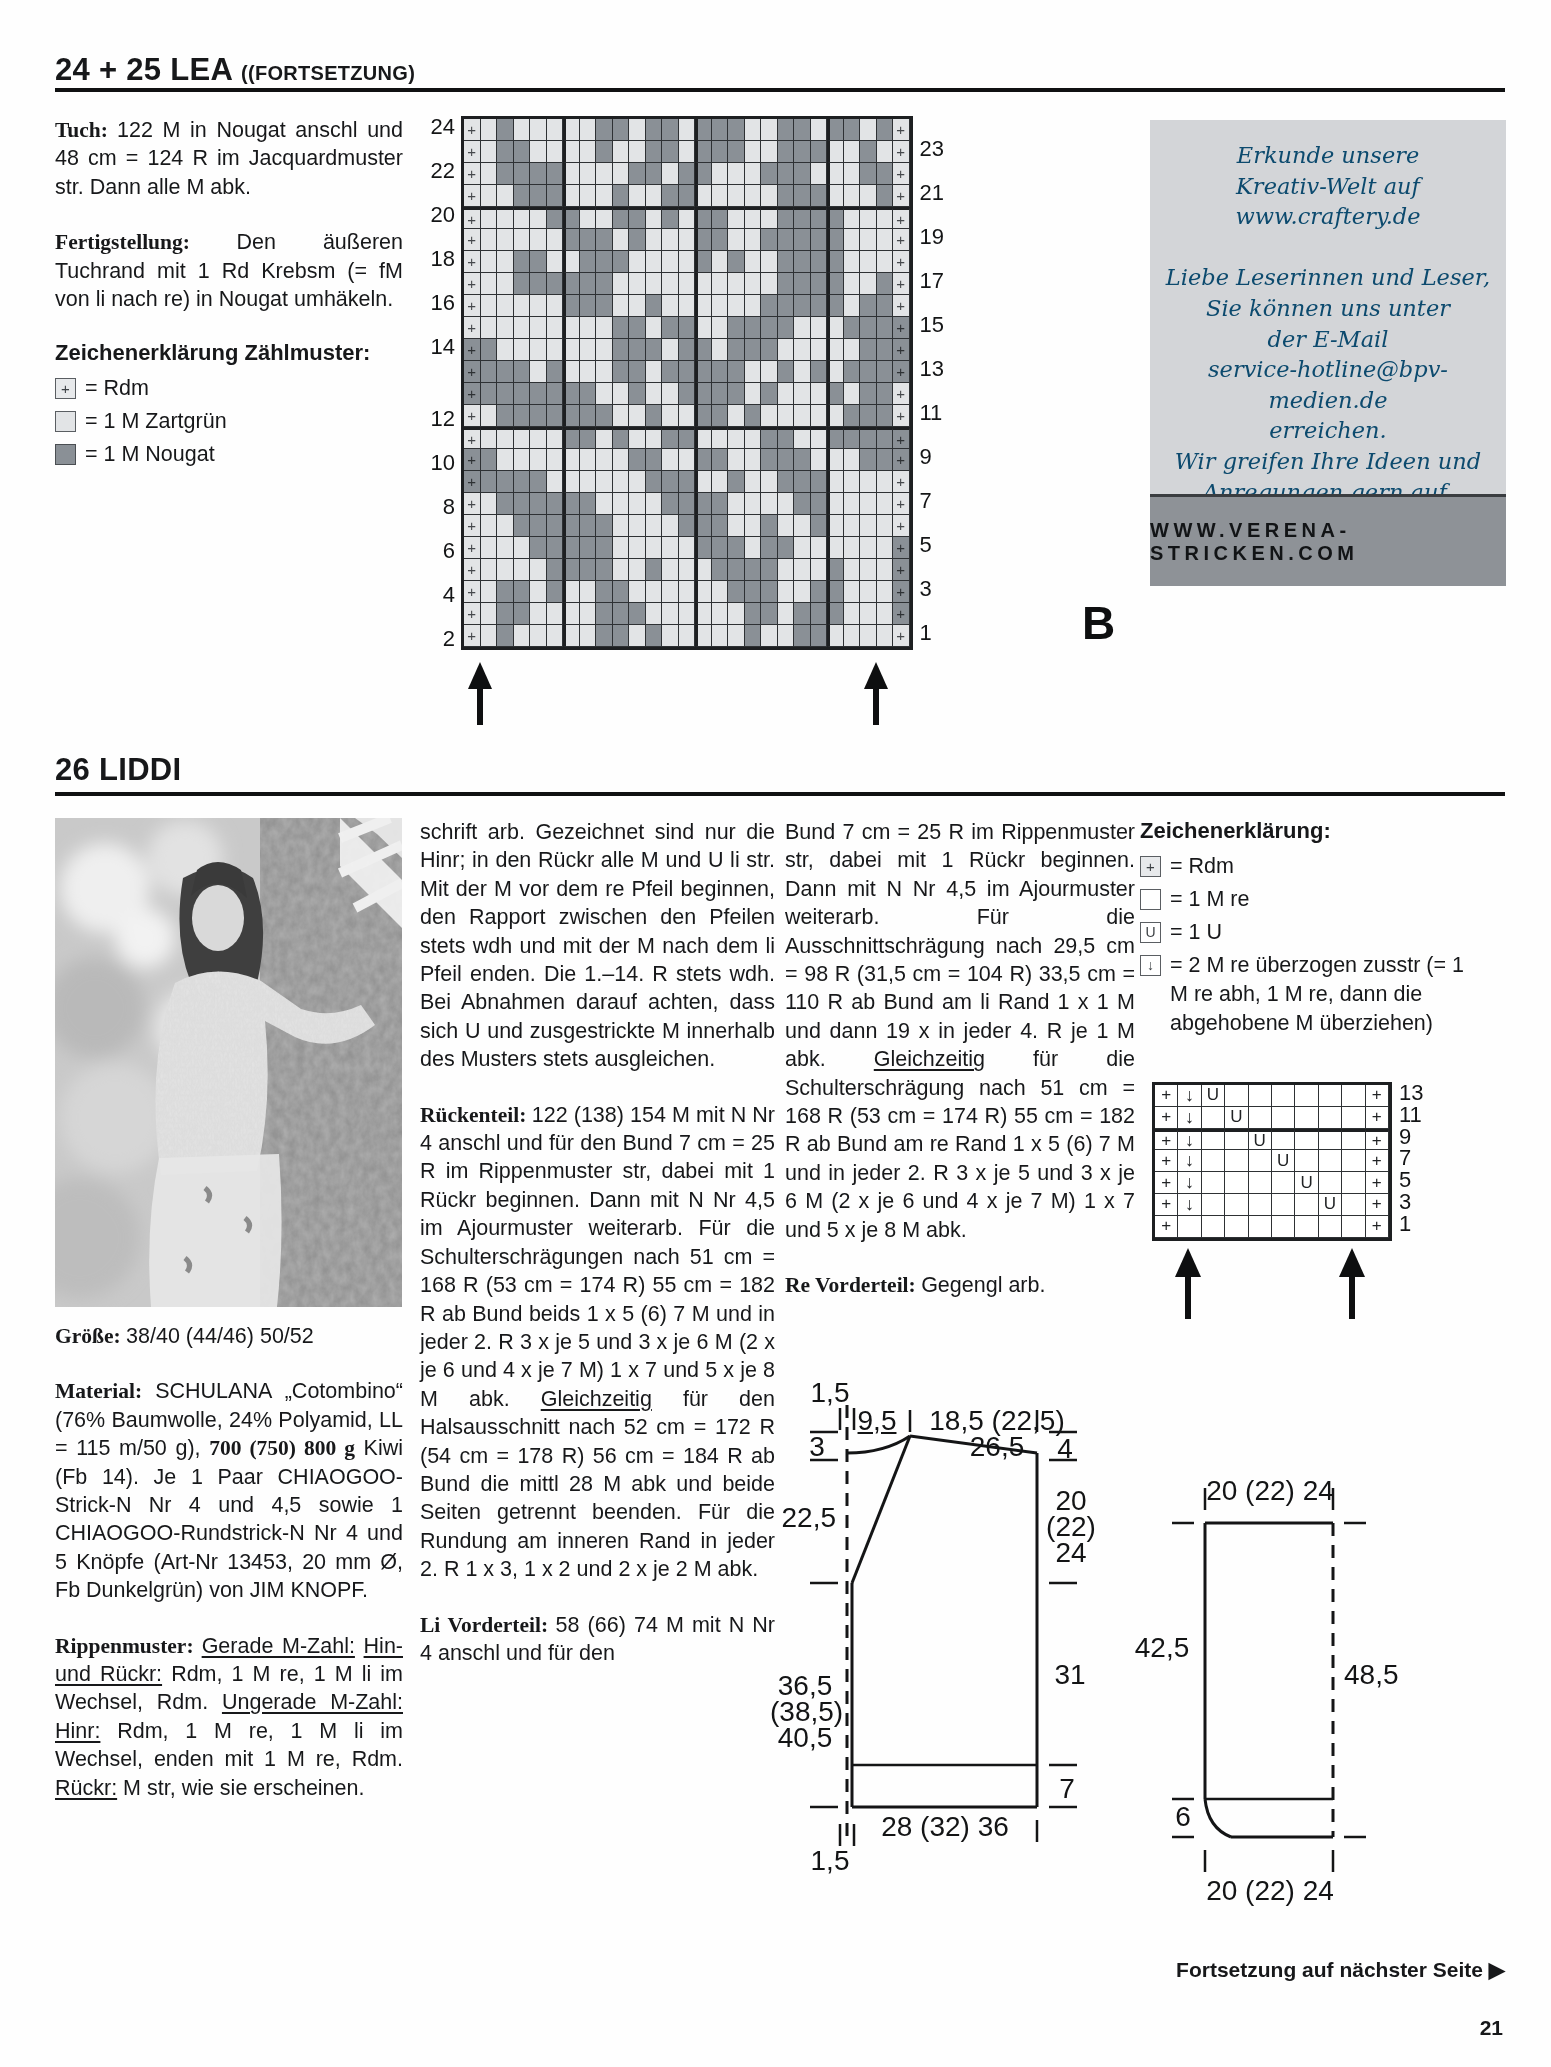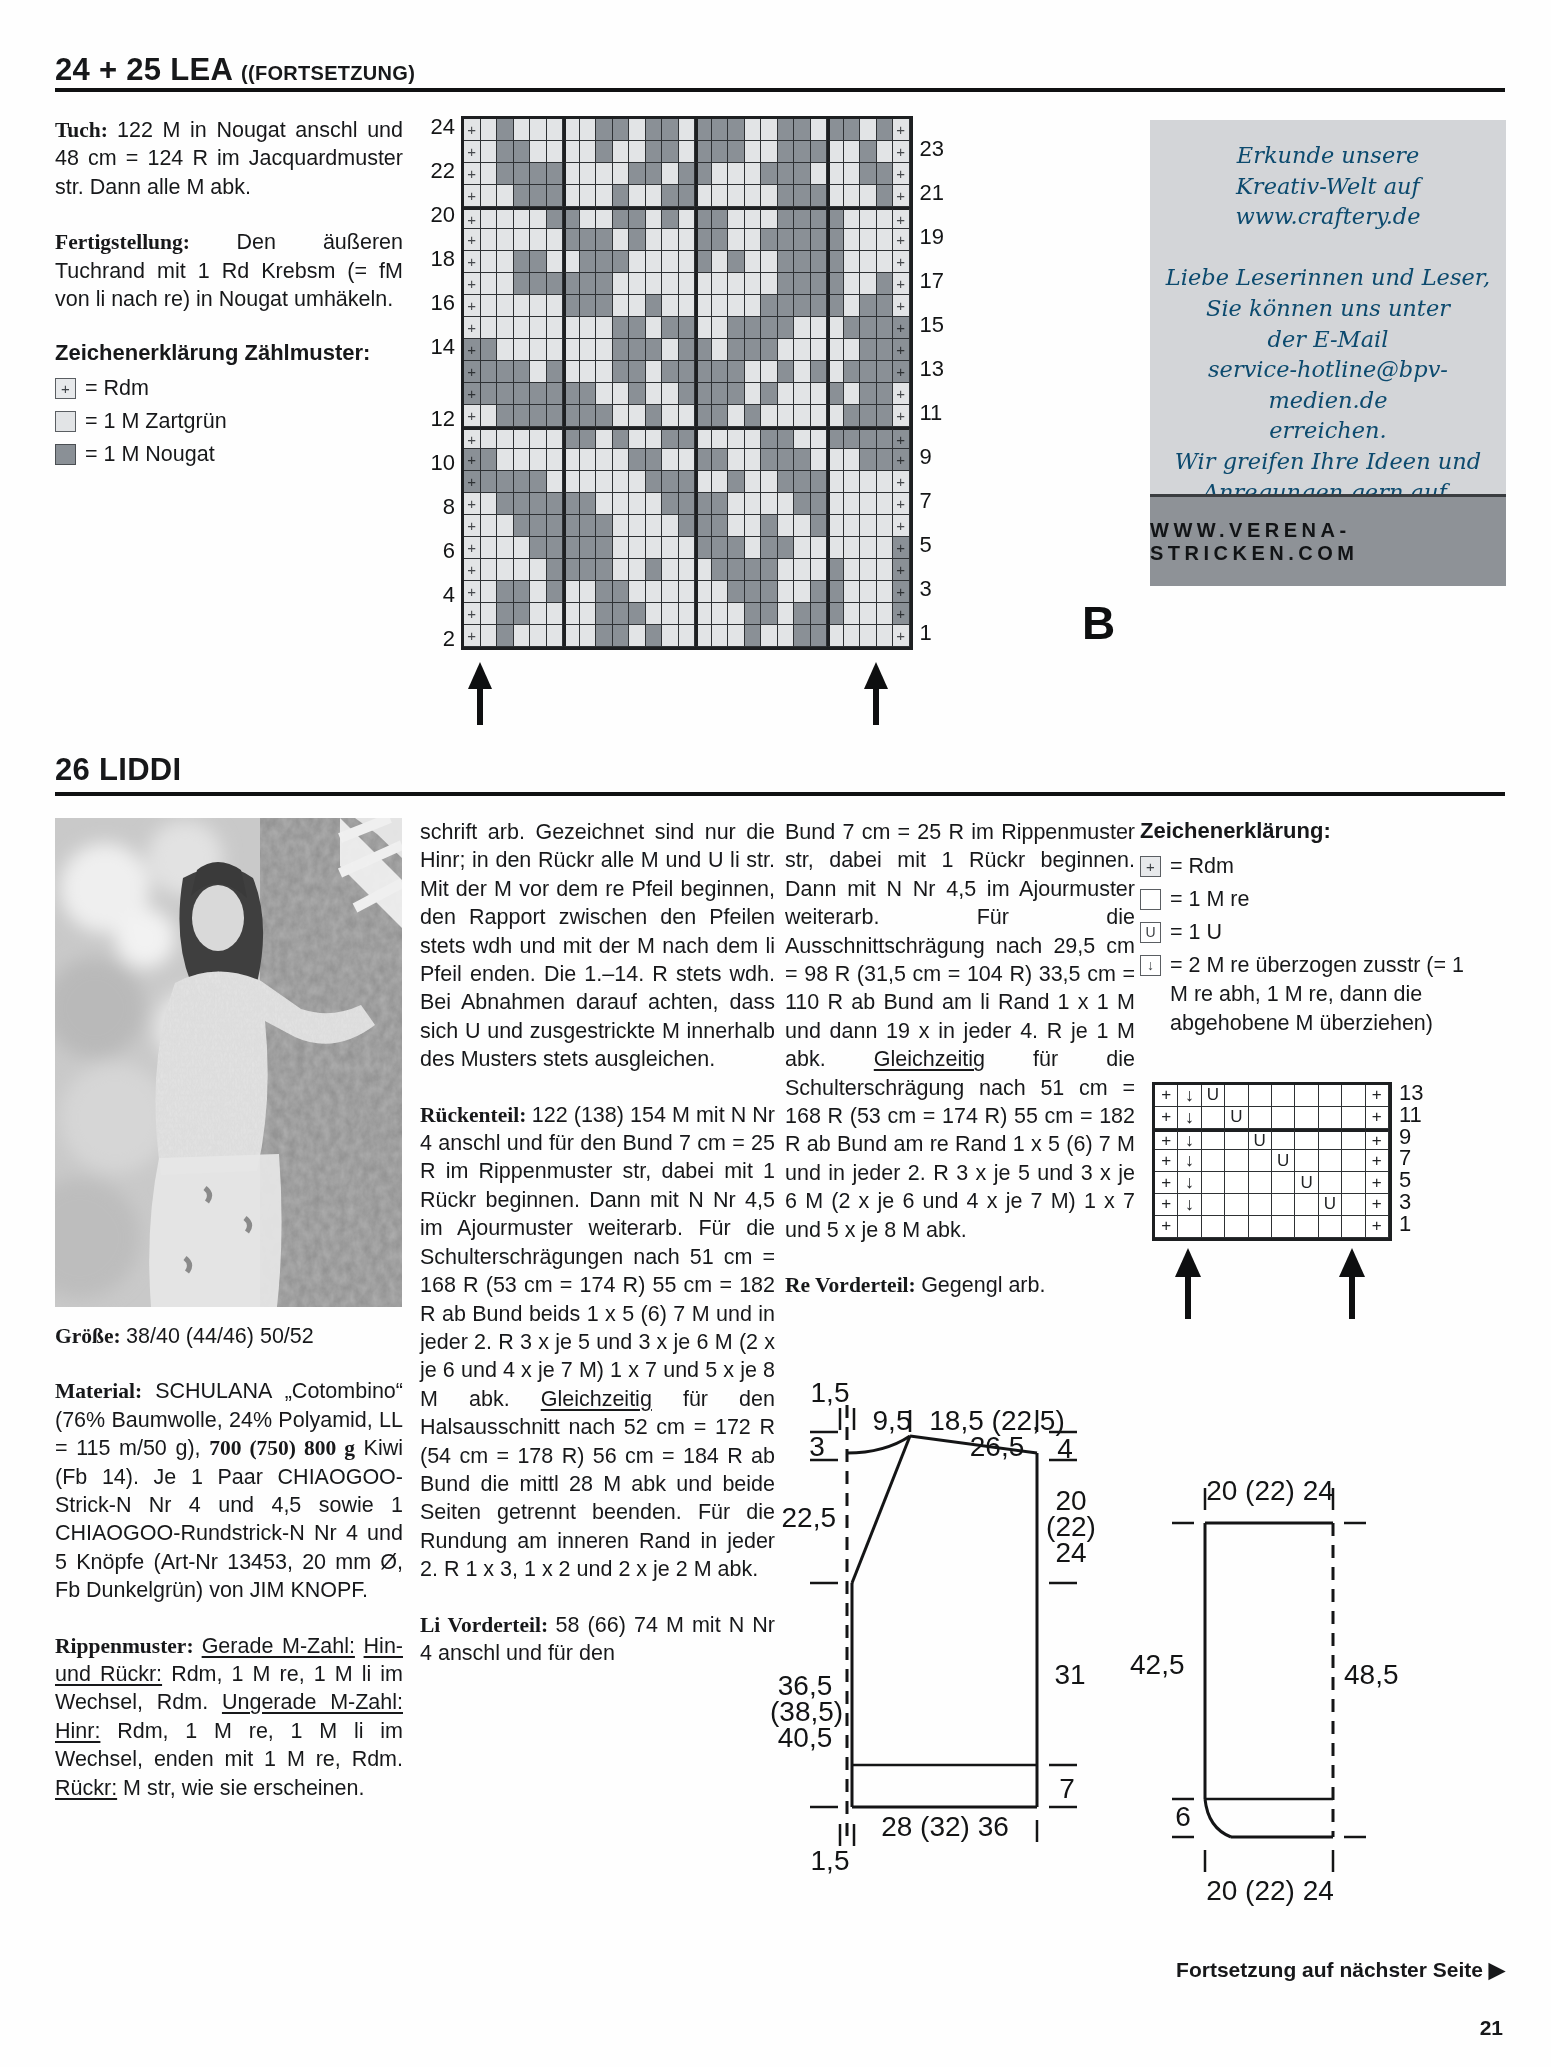--- a/index.html
+++ b/index.html
@@ -1042,21 +1042,21 @@
         <path d="M40,427 H68"></path>
         <path d="M70,444 V466 M84,444 V466"></path>
         <path d="M279,52 H307 M279,80 H307"></path>
         <path d="M279,203 H307"></path>
         <path d="M279,385 H307"></path>
         <path d="M279,427 H307"></path>
         <path d="M267,440 V462"></path>
       </g>
     </svg>
     <div class="slabel" style="left:40px;top:0px;width:40px;">1,5</div>
-    <div class="slabel" style="left:95px;top:28px;width:54px;">9,5</div>
+    <div class="slabel" style="left:80px;top:28px;width:54px;text-decoration:underline;">9,5</div>
     <div class="slabel" style="left:142px;top:28px;width:170px;">18,5 (22,5) 26,5</div>
     <div class="slabel" style="left:34px;top:54px;width:26px;">3</div>
     <div class="slabel" style="left:0px;top:125px;width:66px;text-align:right;">22,5</div>
     <div class="slabel" style="left:0px;top:293px;width:70px;text-align:center;">36,5
 (38,5)
 40,5</div>
     <div class="slabel" style="left:40px;top:468px;width:40px;">1,5</div>
     <div class="slabel" style="left:282px;top:56px;width:26px;">4</div>
     <div class="slabel" style="left:276px;top:108px;width:50px;">20
 (22)
@@ -1079,21 +1079,21 @@
       <g stroke="#141516" stroke-width="2.5" fill="none">
         <path d="M75,58 V80 M203,58 V80"></path>
         <path d="M42,93 H64 M214,93 H236"></path>
         <path d="M42,369 H64"></path>
         <path d="M42,407 H64"></path>
         <path d="M75,420 V442 M203,420 V442"></path>
         <path d="M214,407 H236"></path>
       </g>
     </svg>
     <div class="slabel" style="left:70px;top:48px;width:140px;">20 (22) 24</div>
-    <div class="slabel" style="left:0px;top:222px;width:64px;text-align:left;">42,5</div>
+    <div class="slabel" style="left:0px;top:205px;width:64px;text-align:center;">42,5</div>
     <div class="slabel" style="left:214px;top:232px;width:60px;text-align:left;">48,5</div>
     <div class="slabel" style="left:40px;top:374px;width:26px;">6</div>
     <div class="slabel" style="left:70px;top:448px;width:140px;">20 (22) 24</div>
   </div>
 
   <div id="continuation">
     <span>Fortsetzung auf nächster Seite</span>
     <span>▶</span>
   </div>
   <div id="pagenum">21</div>

